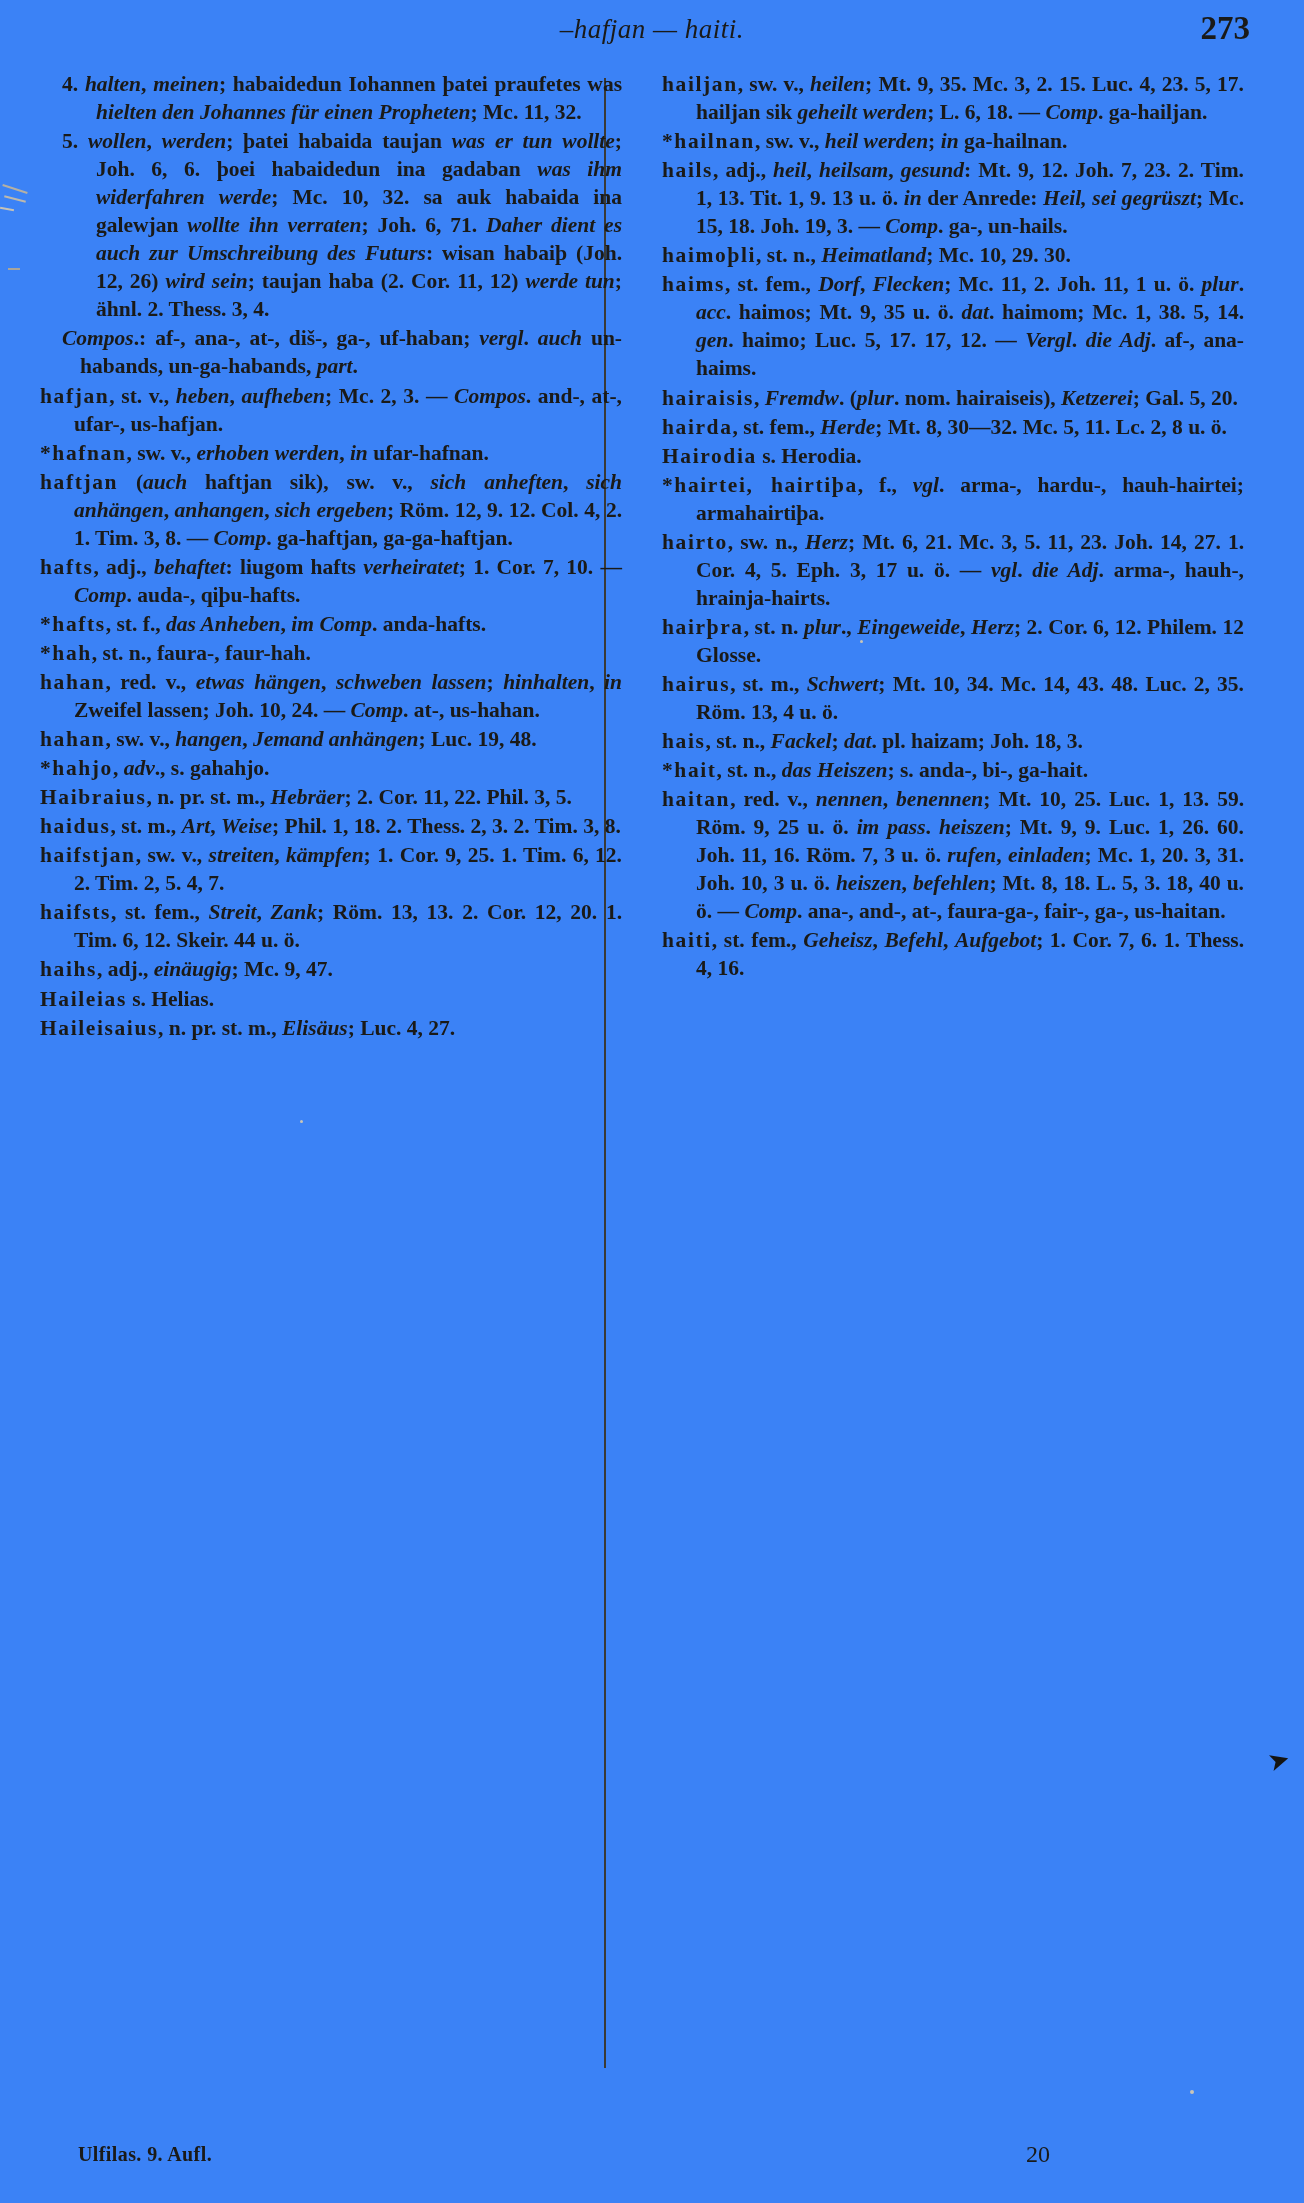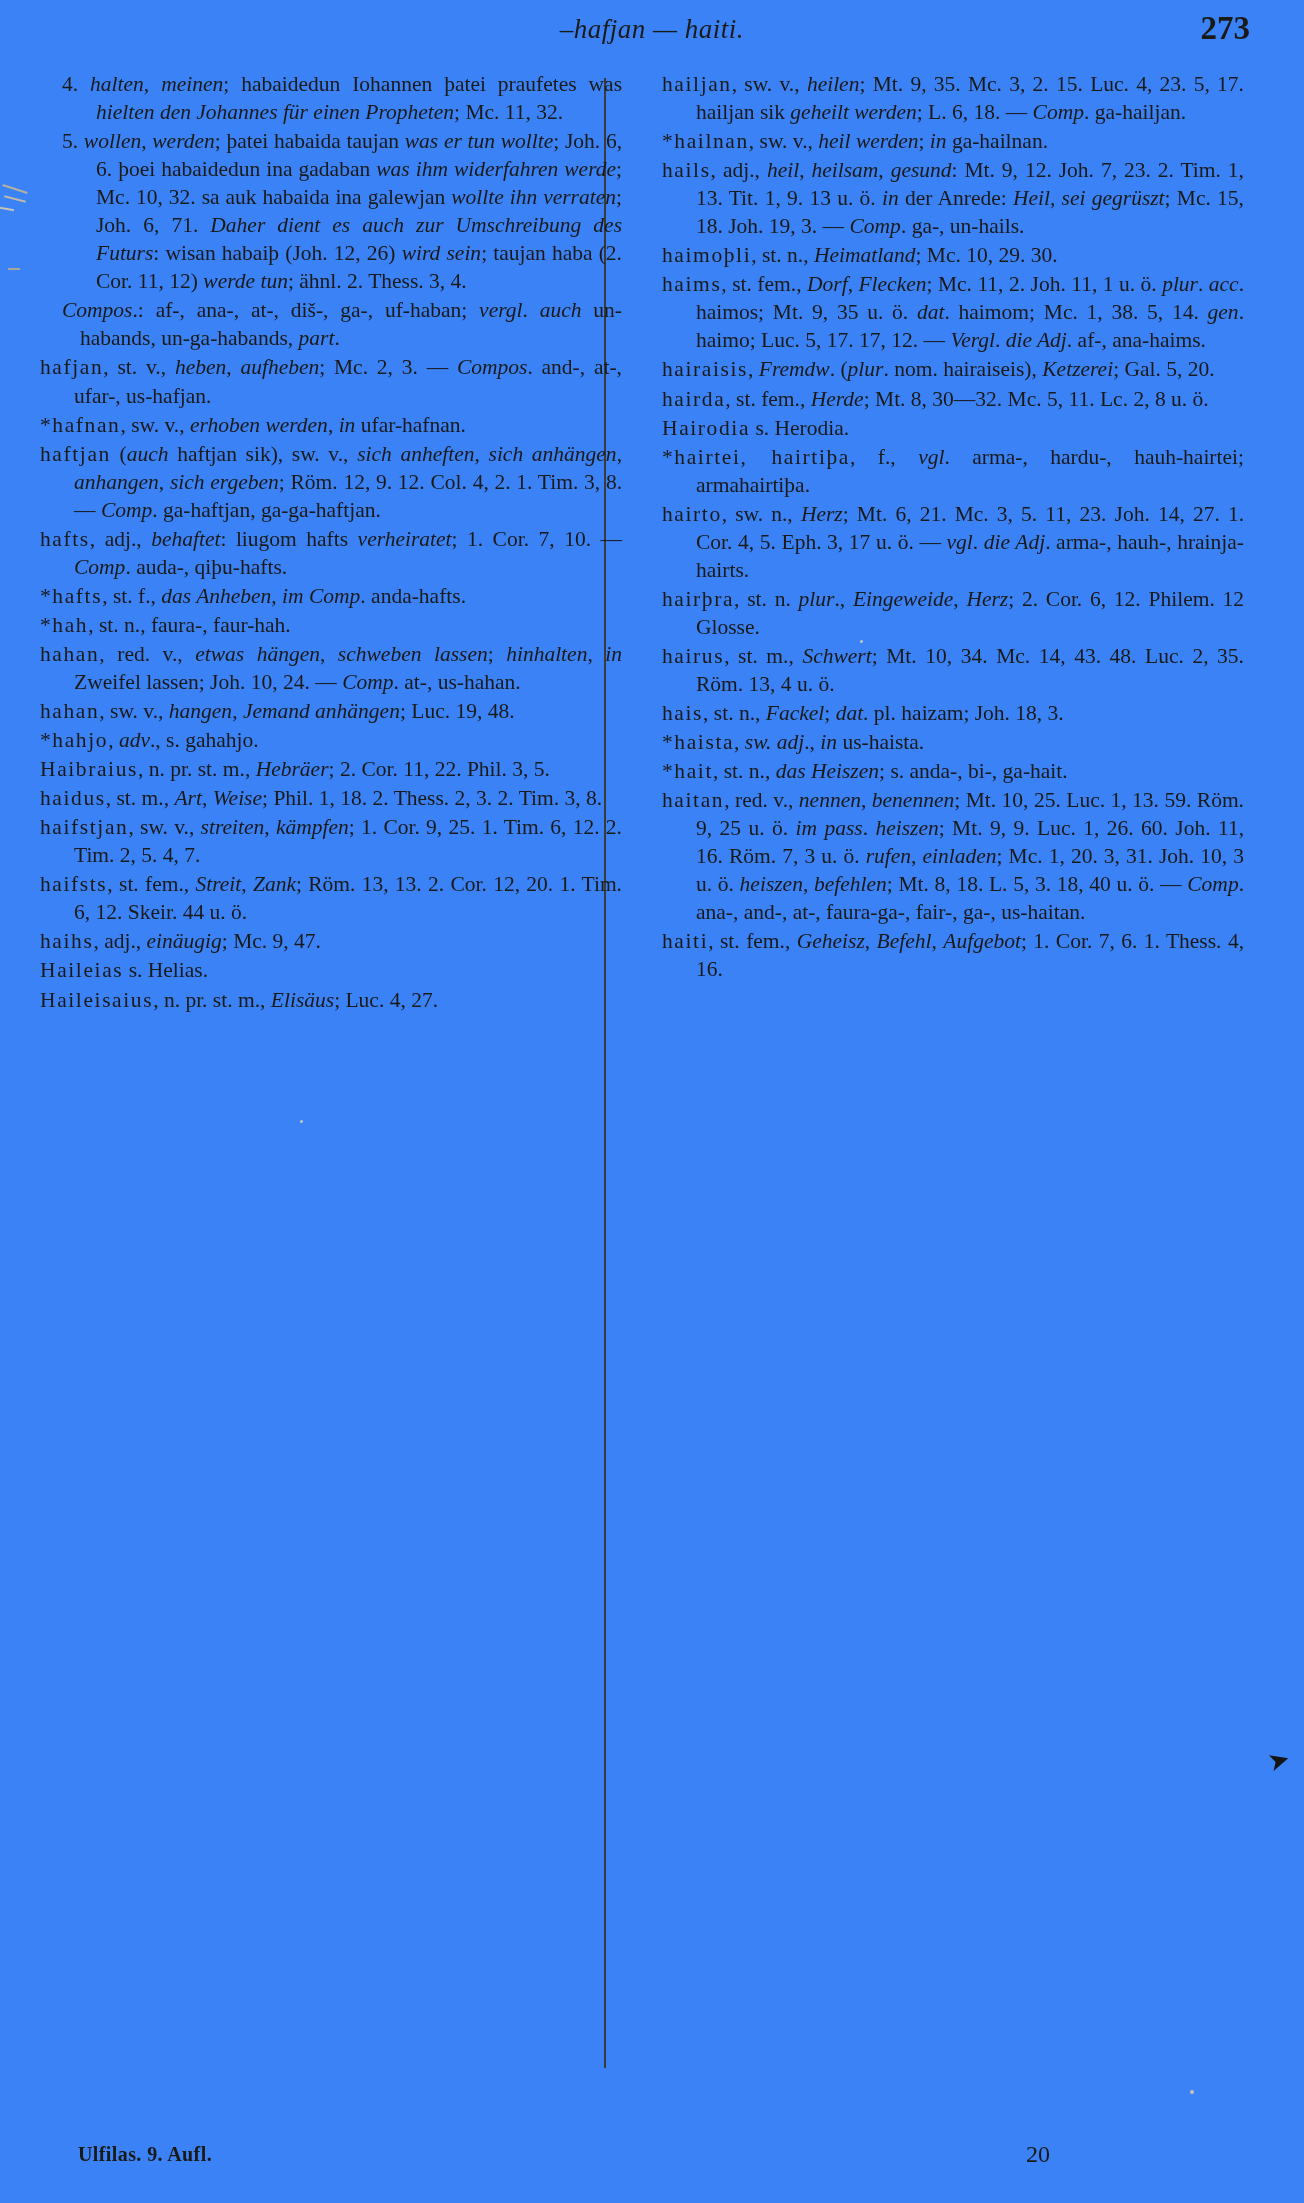--- a/index.html
+++ b/index.html
@@ -51,20 +51,21 @@
     position: absolute;
     top: 70px;
     left: 40px;
     width: 1230px;
     display: flex;
     gap: 0px;
   }
   .col {
     width: 582px;
     padding: 0 14px 0 0;
+    font-weight: bold;
   }
   .col.right {
     padding-left: 26px;
   }
   .rule {
     position: absolute;
     top: 78px;
     left: 604px;
     width: 2px;
     height: 1990px;
@@ -227,21 +228,20 @@
       <p class="entry"><span class="hang"><span class="hw">haimoþli</span>, st. n., <i>Heimatland</i>; Mc. 10, 29. 30.</span></p>
       <p class="entry"><span class="hang"><span class="hw">haims</span>, st. fem., <i>Dorf</i>, <i>Flecken</i>; Mc. 11, 2. Joh. 11, 1 u. ö. <i>plur</i>. <i>acc</i>. haimos; Mt. 9, 35 u. ö. <i>dat</i>. haimom; Mc. 1, 38. 5, 14. <i>gen</i>. haimo; Luc. 5, 17. 17, 12. — <i>Vergl</i>. <i>die Adj</i>. af-, ana-haims.</span></p>
       <p class="entry"><span class="hang"><span class="hw">hairaisis</span>, <i>Fremdw</i>. (<i>plur</i>. nom. hairaiseis), <i>Ketzerei</i>; Gal. 5, 20.</span></p>
       <p class="entry"><span class="hang"><span class="hw">hairda</span>, st. fem., <i>Herde</i>; Mt. 8, 30—32. Mc. 5, 11. Lc. 2, 8 u. ö.</span></p>
       <p class="entry"><span class="hang"><span class="hw">Hairodia</span> s. Herodia.</span></p>
       <p class="entry"><span class="hang"><span class="hw">*hairtei, hairtiþa</span>, f., <i>vgl</i>. arma-, hardu-, hauh-hairtei; armahairtiþa.</span></p>
       <p class="entry"><span class="hang"><span class="hw">hairto</span>, sw. n., <i>Herz</i>; Mt. 6, 21. Mc. 3, 5. 11, 23. Joh. 14, 27. 1. Cor. 4, 5. Eph. 3, 17 u. ö. — <i>vgl</i>. <i>die Adj</i>. arma-, hauh-, hrainja-hairts.</span></p>
       <p class="entry"><span class="hang"><span class="hw">hairþra</span>, st. n. <i>plur</i>., <i>Eingeweide</i>, <i>Herz</i>; 2. Cor. 6, 12. Philem. 12 Glosse.</span></p>
       <p class="entry"><span class="hang"><span class="hw">hairus</span>, st. m., <i>Schwert</i>; Mt. 10, 34. Mc. 14, 43. 48. Luc. 2, 35. Röm. 13, 4 u. ö.</span></p>
       <p class="entry"><span class="hang"><span class="hw">hais</span>, st. n., <i>Fackel</i>; <i>dat</i>. pl. haizam; Joh. 18, 3.</span></p>
-      <p class="entry"><span class="hang"><span class="hw">*haista</span>, <i>sw. adj</i>., <i>in</i> us-haista.</span></p>
       <p class="entry"><span class="hang"><span class="hw">*hait</span>, st. n., <i>das Heiszen</i>; s. anda-, bi-, ga-hait.</span></p>
       <p class="entry"><span class="hang"><span class="hw">haitan</span>, red. v., <i>nennen</i>, <i>benennen</i>; Mt. 10, 25. Luc. 1, 13. 59. Röm. 9, 25 u. ö. <i>im pass</i>. <i>heiszen</i>; Mt. 9, 9. Luc. 1, 26. 60. Joh. 11, 16. Röm. 7, 3 u. ö. <i>rufen</i>, <i>einladen</i>; Mc. 1, 20. 3, 31. Joh. 10, 3 u. ö. <i>heiszen</i>, <i>befehlen</i>; Mt. 8, 18. L. 5, 3. 18, 40 u. ö. — <i>Comp</i>. ana-, and-, at-, faura-ga-, fair-, ga-, us-haitan.</span></p>
       <p class="entry"><span class="hang"><span class="hw">haiti</span>, st. fem., <i>Geheisz</i>, <i>Befehl</i>, <i>Aufgebot</i>; 1. Cor. 7, 6. 1. Thess. 4, 16.</span></p>
     </div>
   </div>
 
   <div class="hand-mark">➤</div>
 
   <div class="footer">
     <div class="sig">Ulfilas.  9. Aufl.</div>

